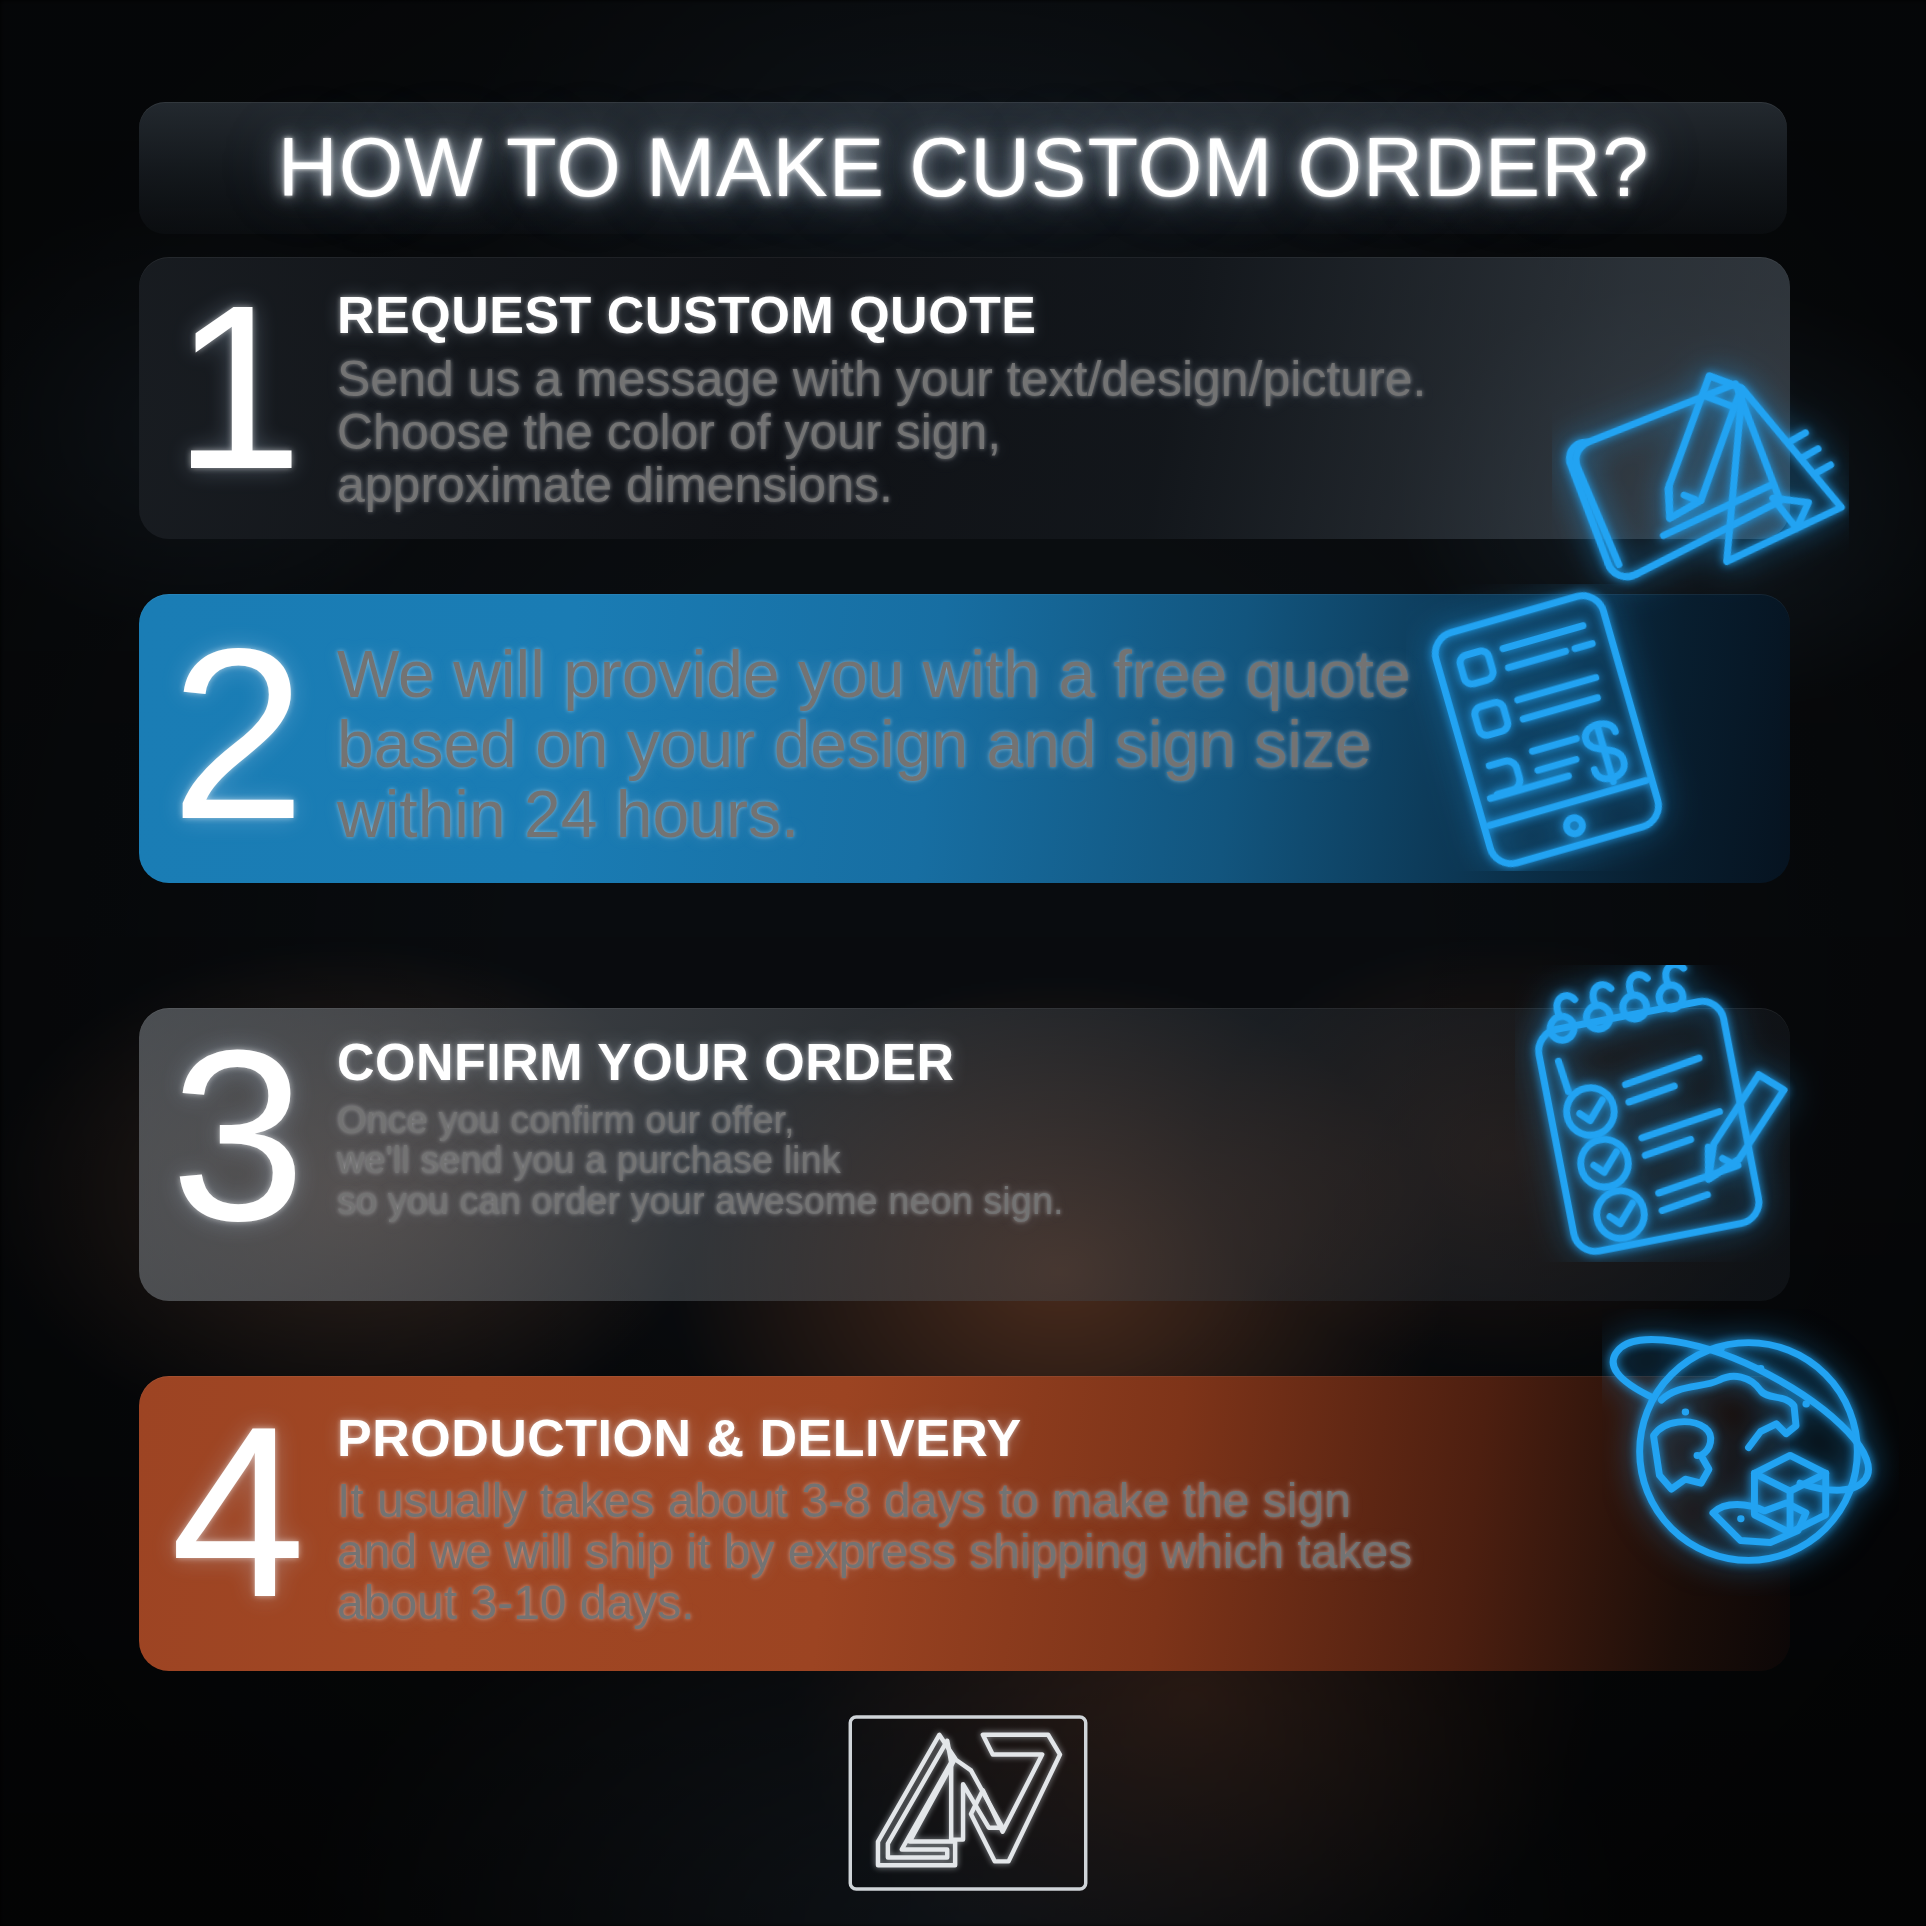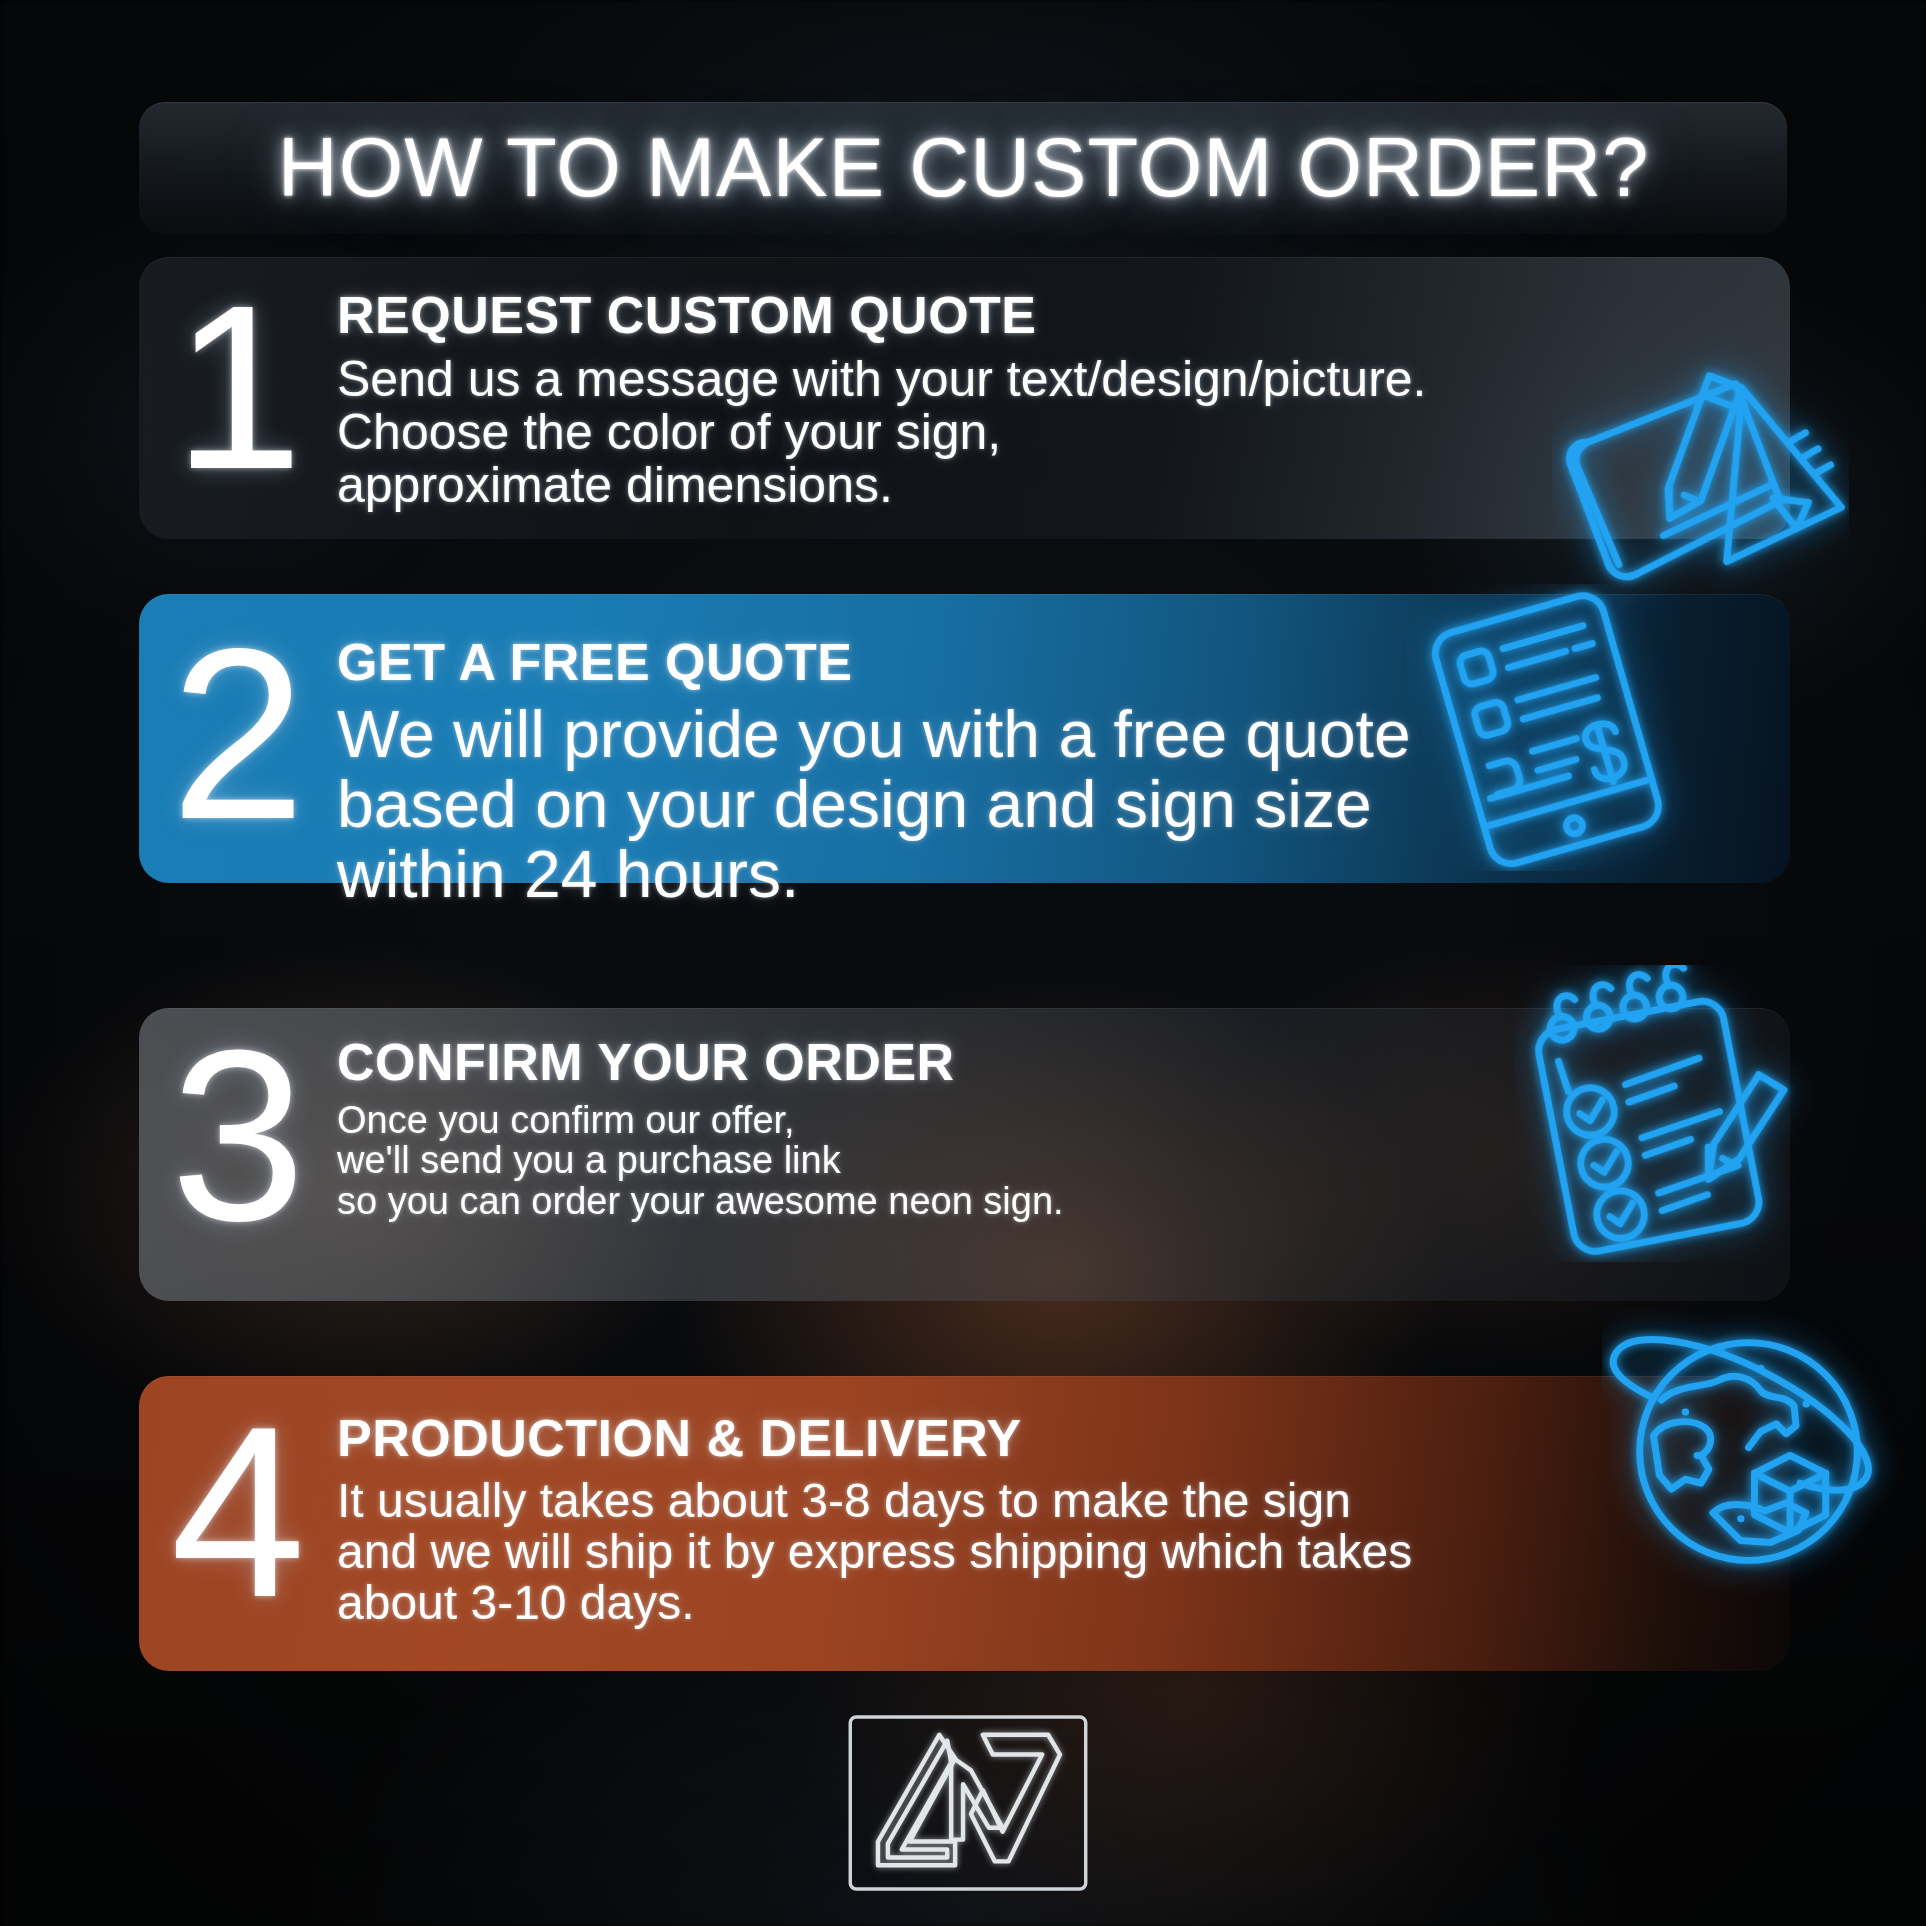--- a/index.html
+++ b/index.html
@@ -76,21 +76,21 @@
     font-family:"Liberation Sans", sans-serif;
   }
 
   .body{ position:relative; flex:1 1 auto; padding-right:30px; }
   .step-title{
     color:#fff; font-weight:700; font-size:52px; letter-spacing:0.5px;
     text-shadow:0 0 5px rgba(255,255,255,.55), 0 0 18px rgba(210,230,255,.28);
     white-space:nowrap;
   }
   .step-desc{
-    color:#ffffff; font-weight:300; font-size:50px; line-height:1.06;
+    color:#737373; font-weight:300; font-size:50px; line-height:1.06;
     margin-top:8px;
     text-shadow:0 0 4px rgba(255,255,255,.45), 0 0 16px rgba(200,220,250,.22);
     white-space:pre-line;
   }
 
   
   #card1{ top:257px; height:282px; }
   #card1 .surface{
     background:linear-gradient(100deg, rgba(26,30,35,.88) 0%, rgba(16,18,22,.92) 38%,
                rgba(20,24,29,.86) 62%, rgba(72,82,92,.55) 88%, rgba(95,106,117,.48) 100%);
@@ -177,21 +177,20 @@
 approximate dimensions.</div>
       </div>
     </div>
   </div>
 
   <div class="card" id="card2">
     <div class="surface"></div>
     <div class="inner">
       <div class="num">2</div>
       <div class="body">
-        <div class="step-title">GET A FREE QUOTE</div>
         <div class="step-desc">We will provide you with a free quote
 based on your design and sign size
 within 24 hours.</div>
       </div>
     </div>
   </div>
 
   <div class="card" id="card3">
     <div class="surface"></div>
     <div class="inner">

